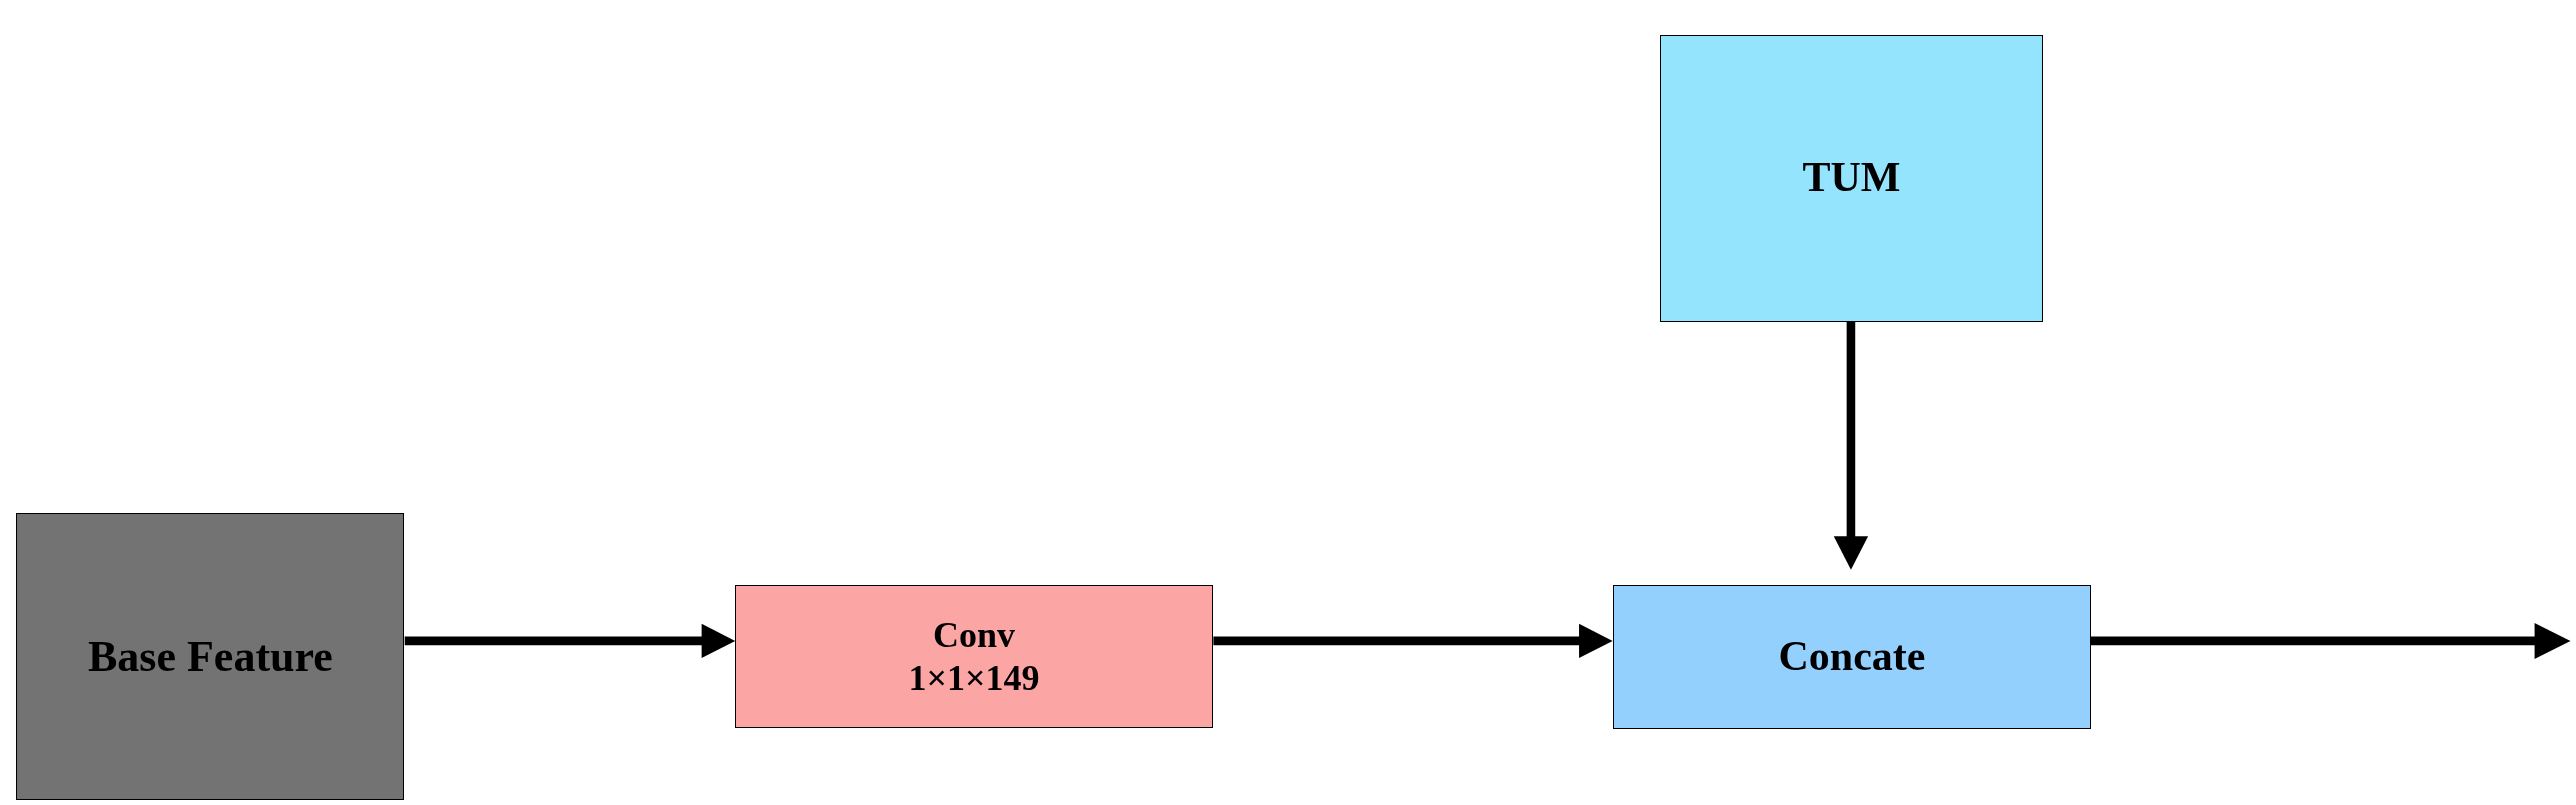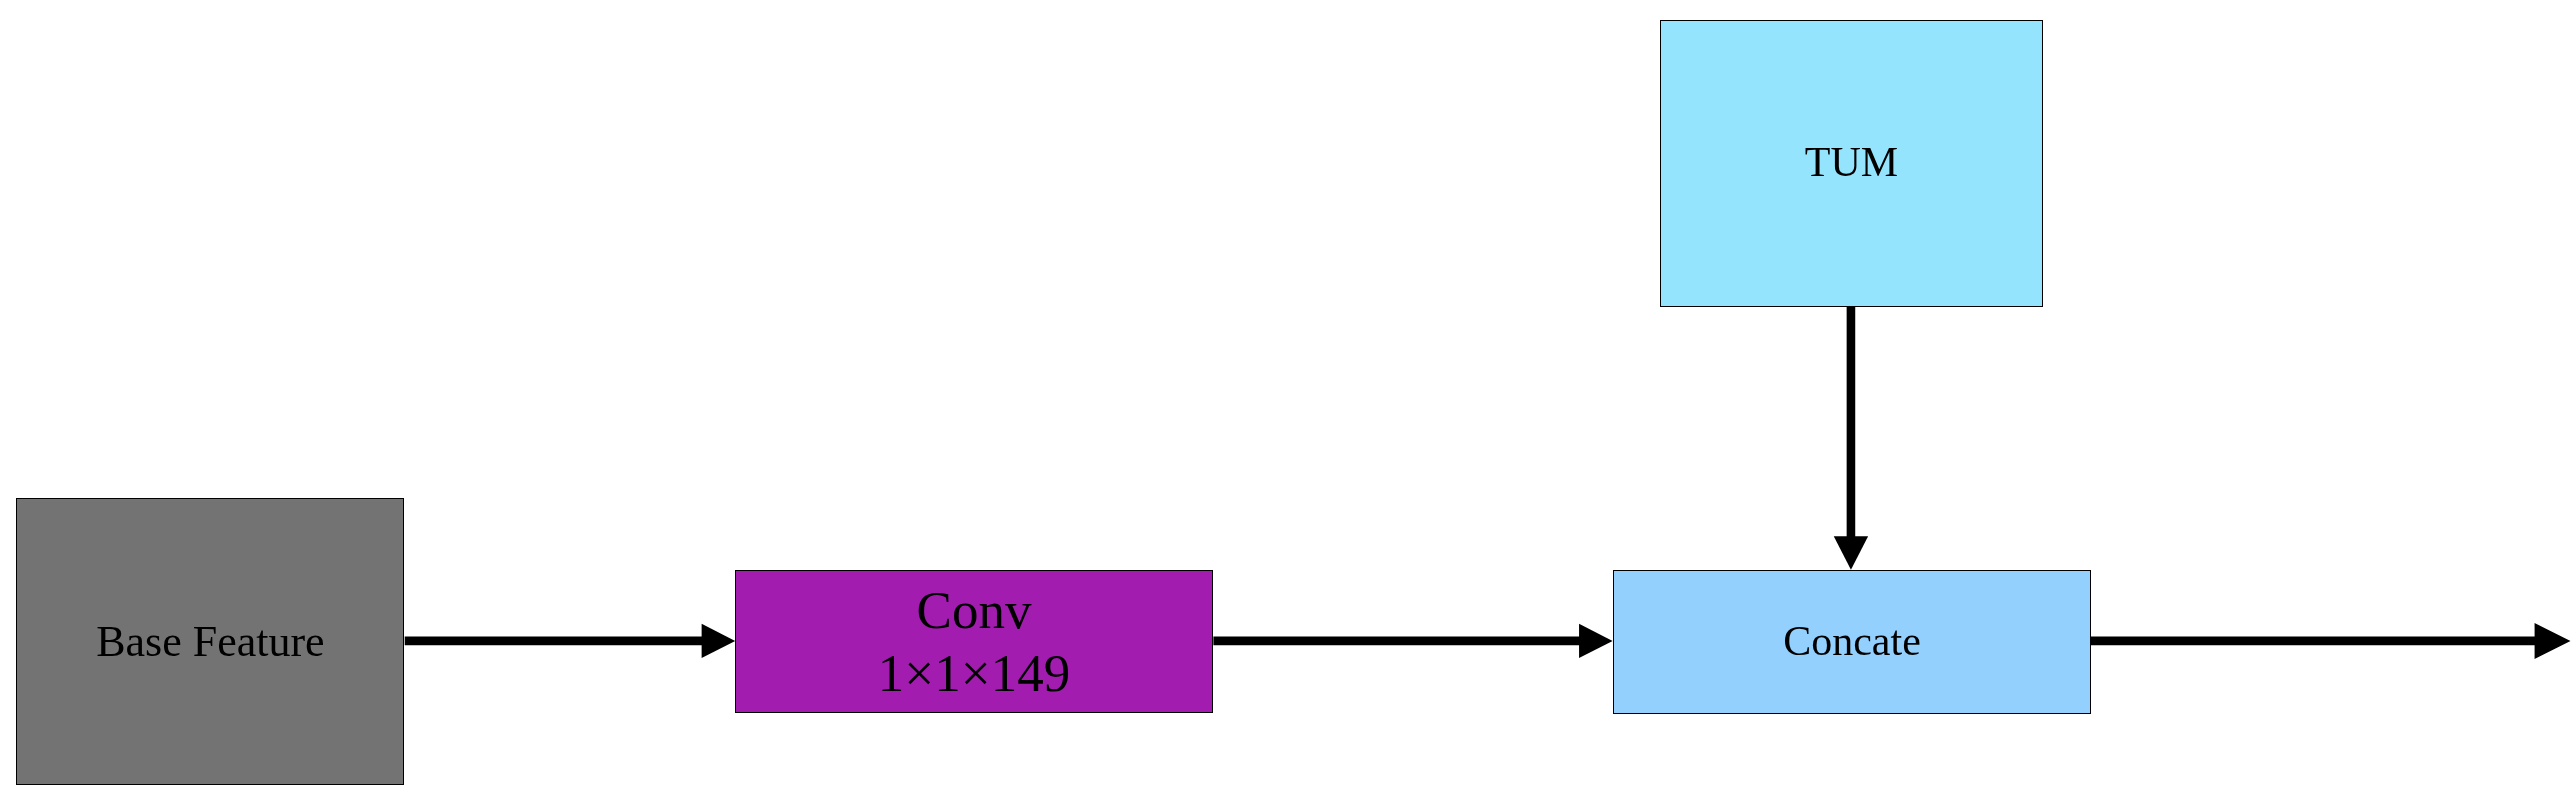--- a/index.html
+++ b/index.html
@@ -19,39 +19,40 @@
   .node {
     position: absolute;
     box-sizing: border-box;
     border: 1.6px solid #000000;
     display: flex;
     flex-direction: column;
     align-items: center;
     justify-content: center;
     text-align: center;
     color: #000000;
-    font-weight: normal;
+    font-weight: bold;
     line-height: 1.18;
+    margin-top: 15px;
     -webkit-font-smoothing: antialiased;
   }
   .node .line {
     display: block;
     white-space: nowrap;
   }
 
   
   #node-base-feature {
     left: 16.4px;  top: 498px;  width: 388px;  height: 287px;
     background: #737373;
     font-size: 44px;
   }
   #node-conv {
     left: 735px; top: 570px;  width: 478px;  height: 143px;
-    background: #a21caf;
-    font-size: 53px;
+    background: #fca5a5;
+    font-size: 36px;
   }
   #node-tum {
     left: 1660px; top: 19.5px;  width: 383px;  height: 287px;
     background: #95e4fd;
     font-size: 42px;
   }
   #node-concate {
     left: 1613px; top: 570px; width: 478px;  height: 144px;
     background: #93d0fd;
     font-size: 42px;

